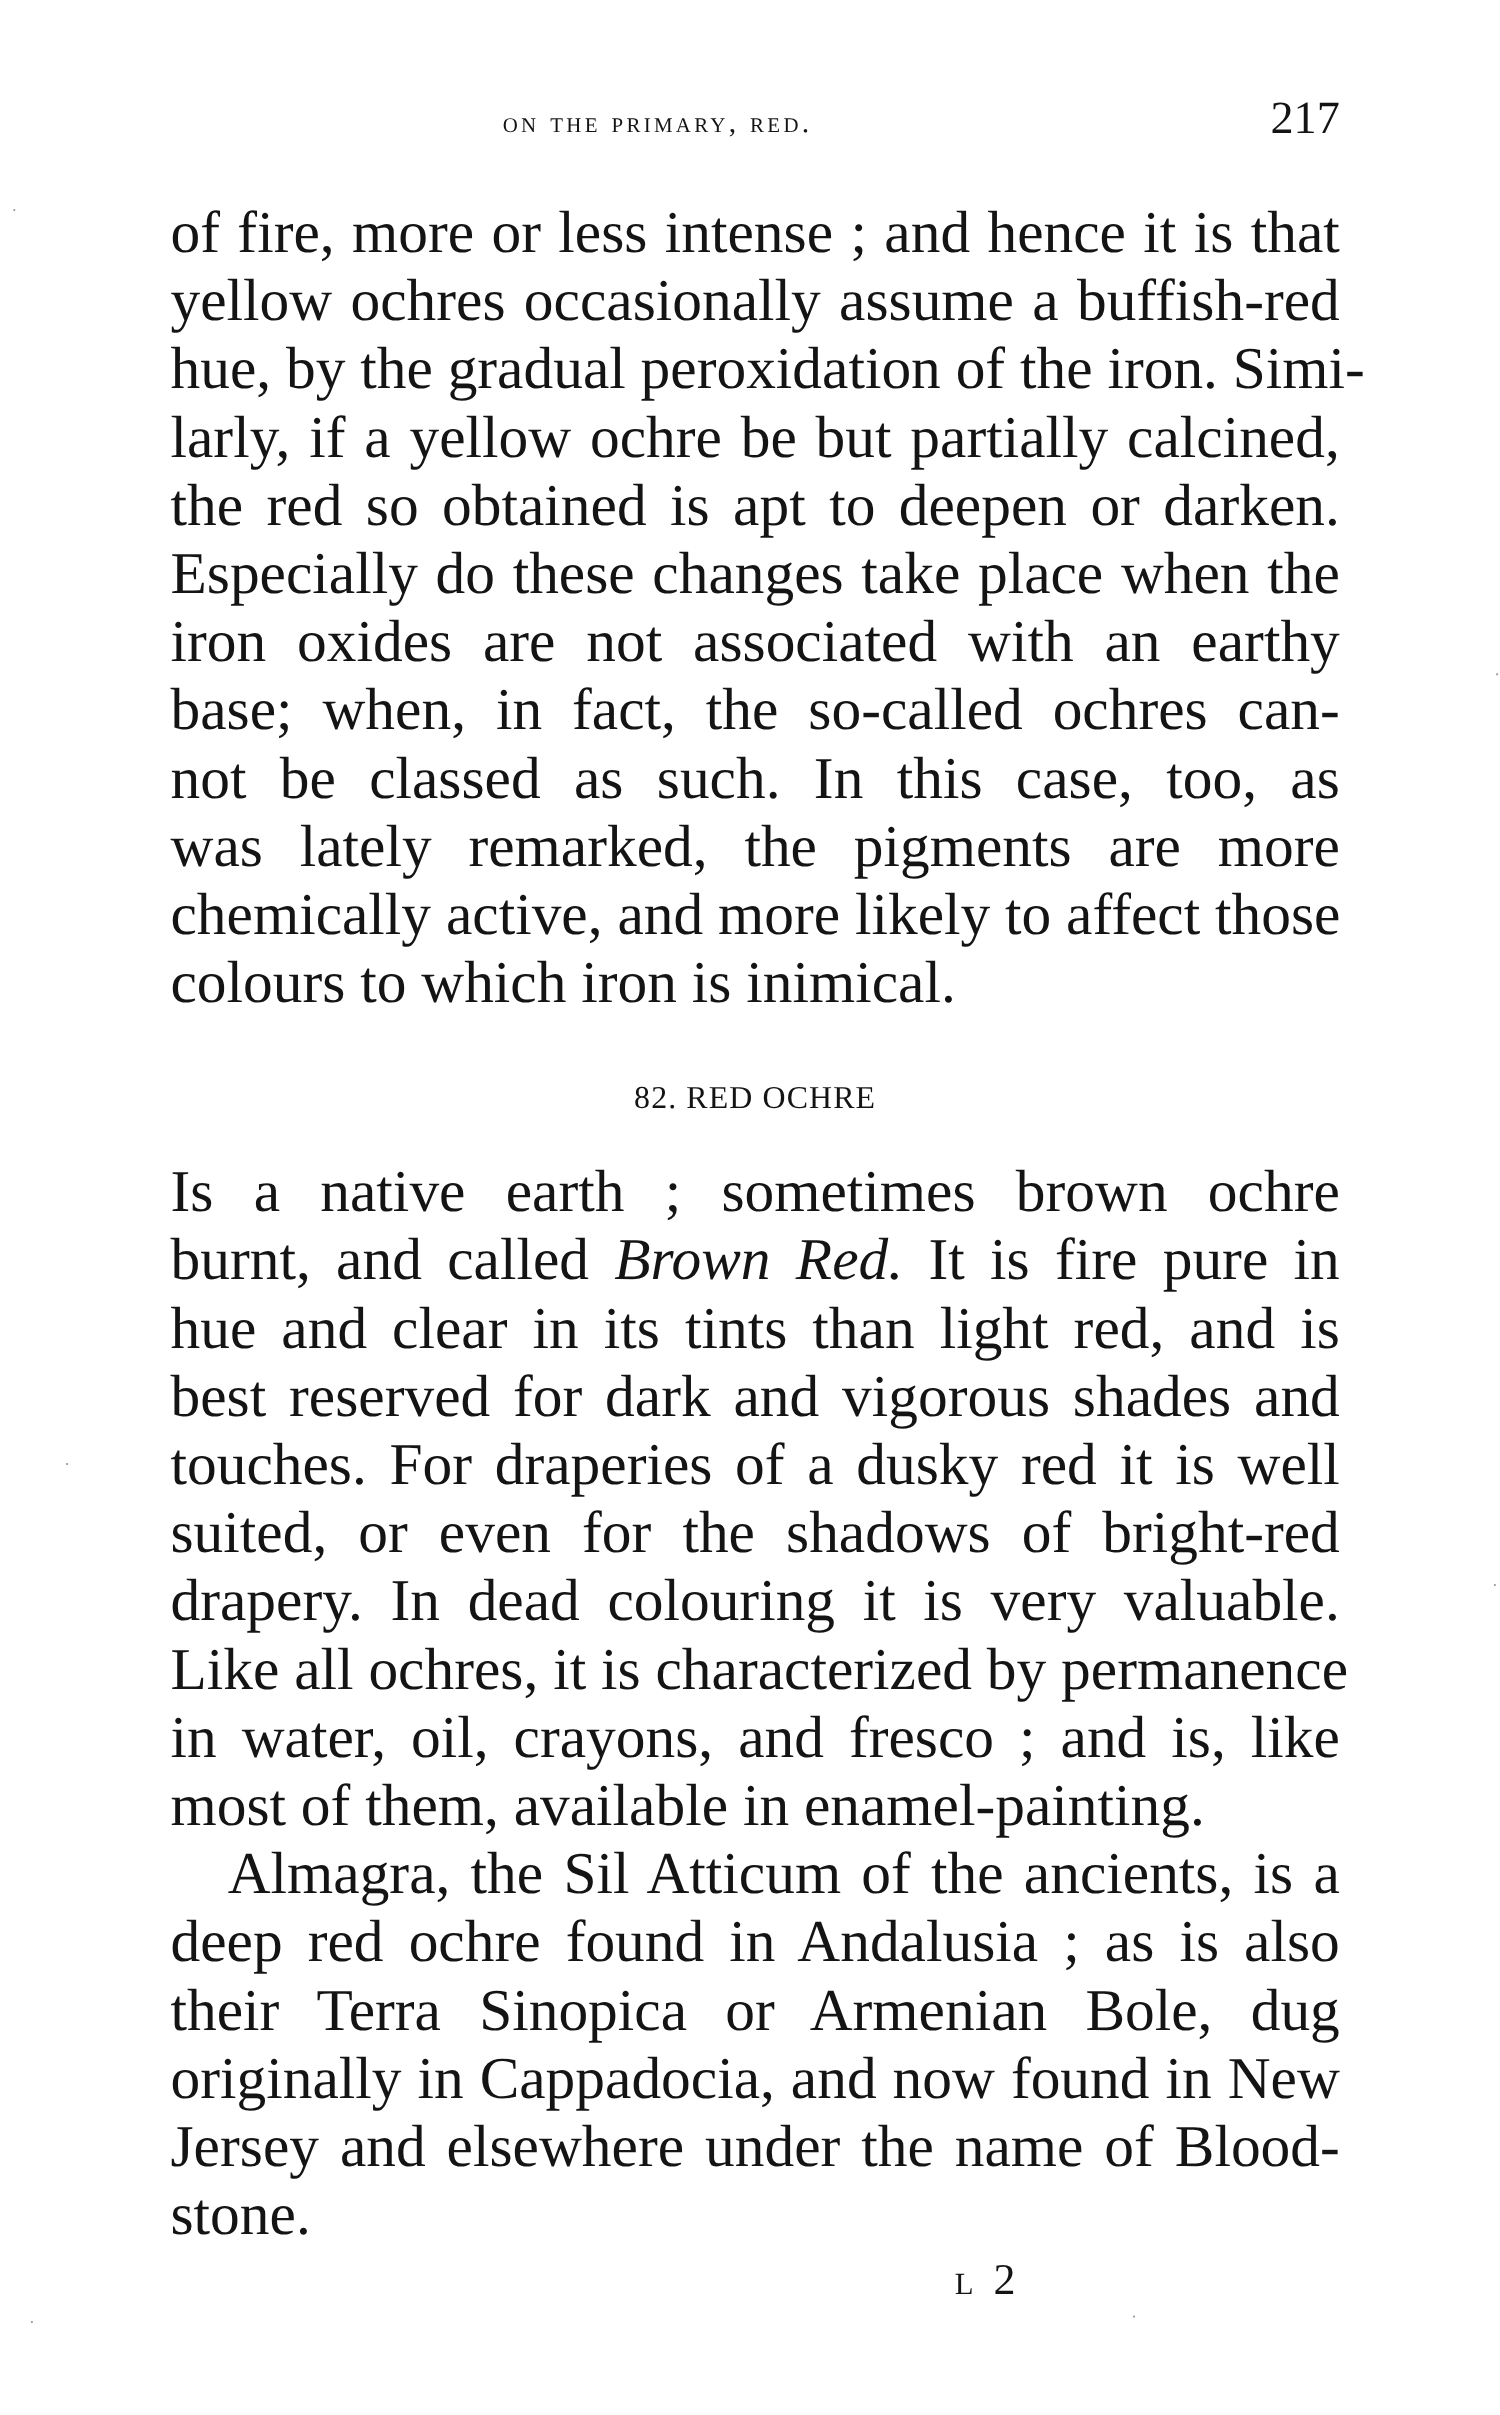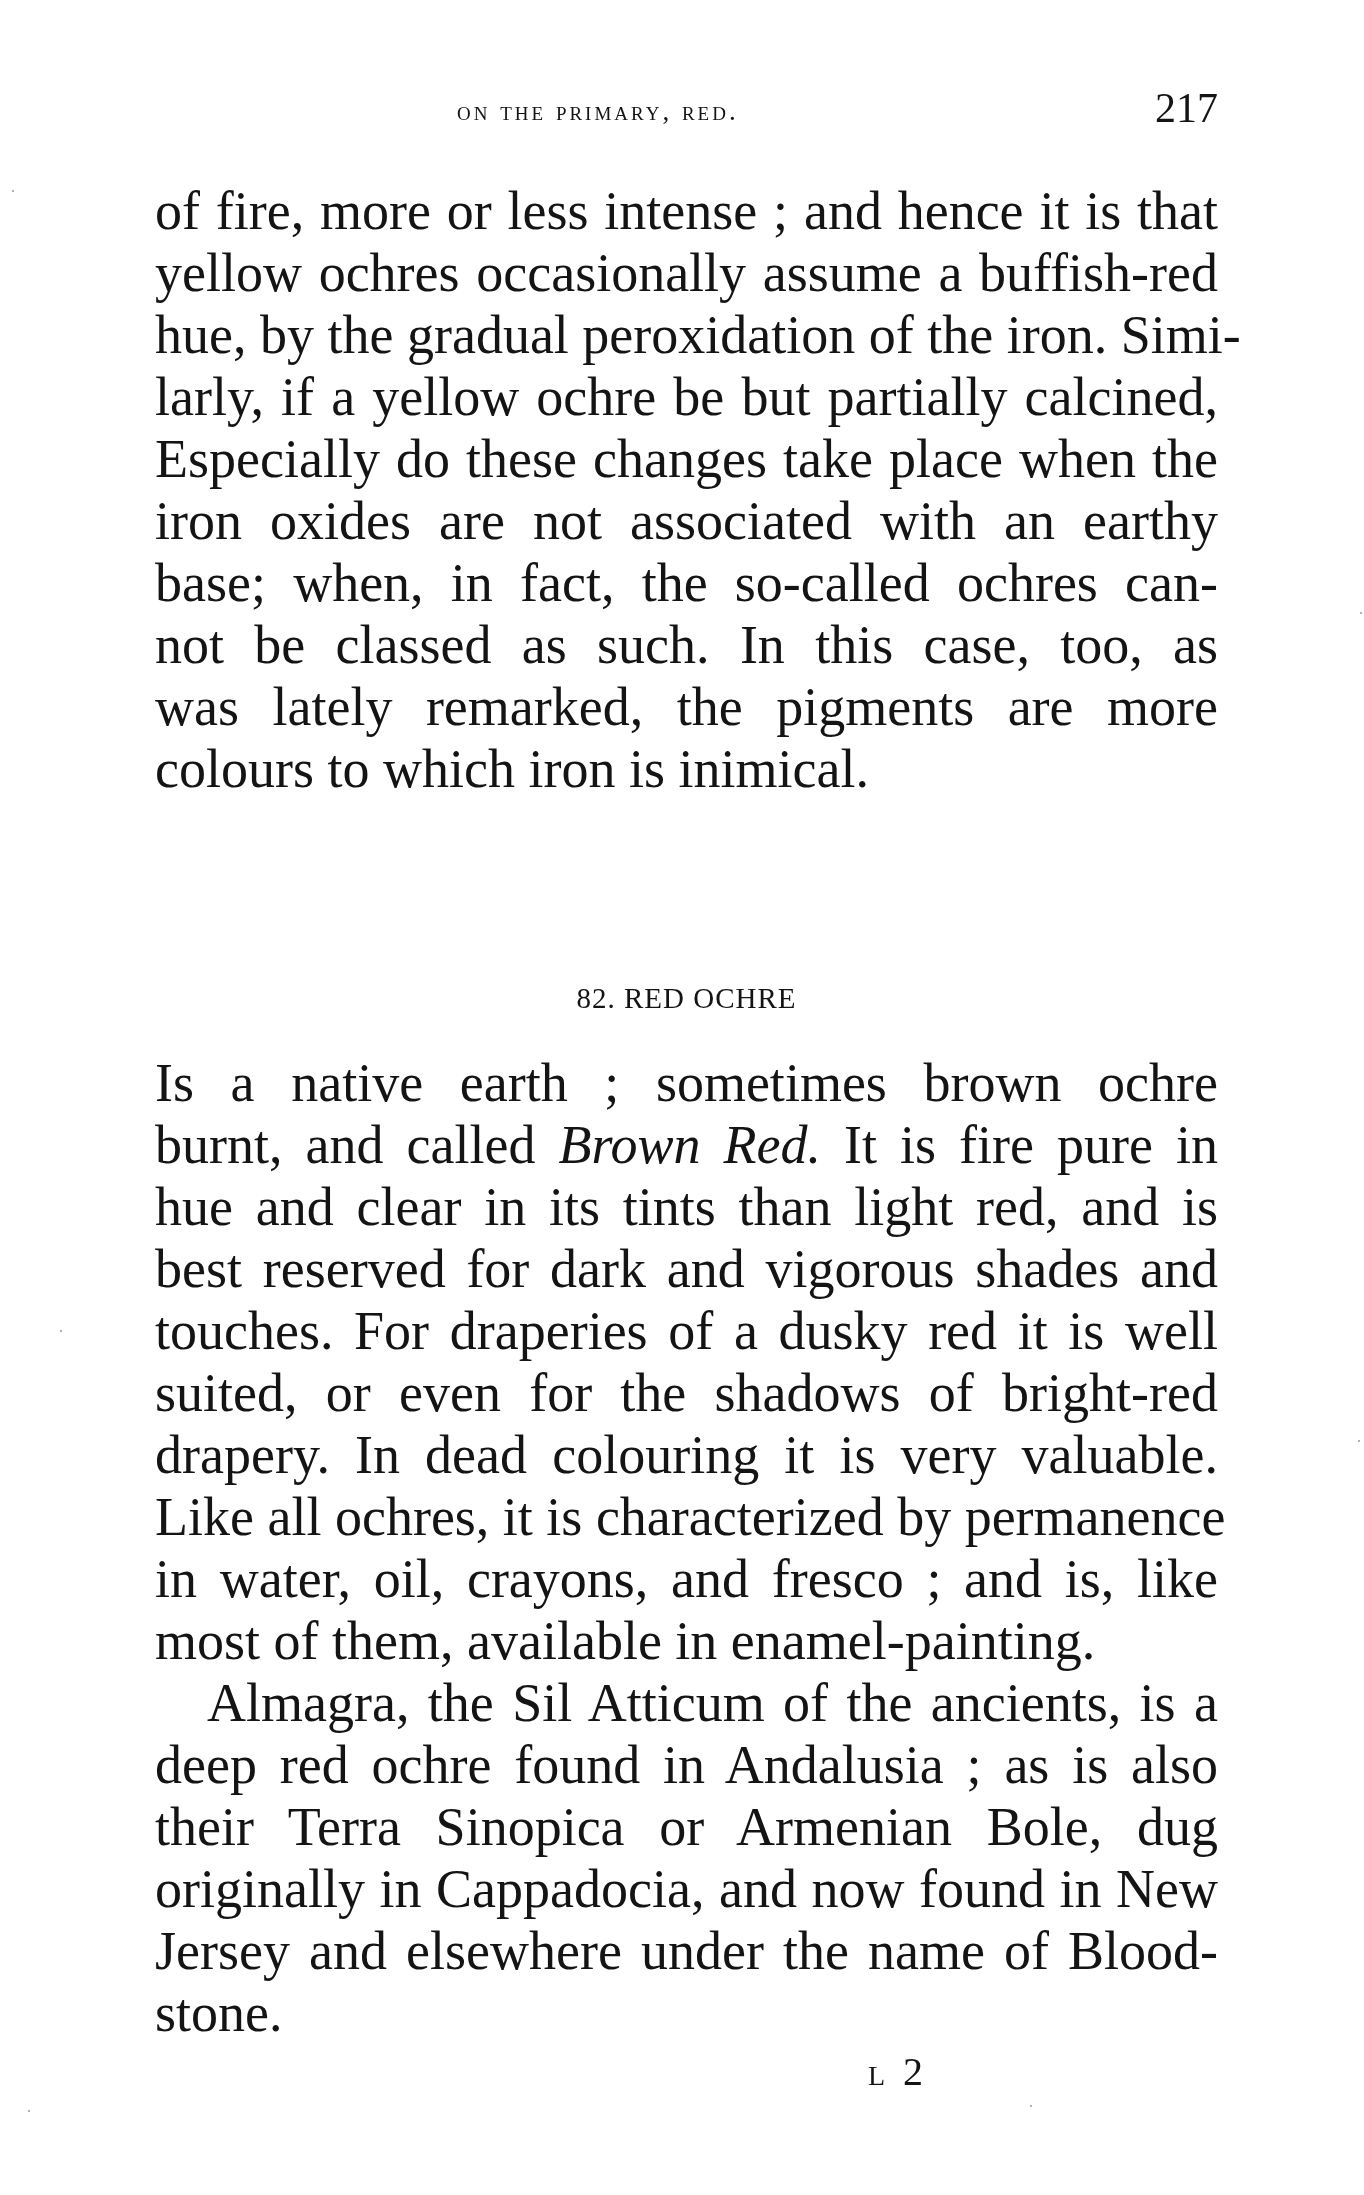--- a/index.html
+++ b/index.html
@@ -105,25 +105,27 @@
   <div class="running-head">
     <div class="running-title">ON THE PRIMARY, RED.</div>
     <div class="folio">217</div>
   </div>
 
   <div class="text-block block-1">
     <span class="line">of fire, more or less intense ; and hence it is that</span>
     <span class="line">yellow ochres occasionally assume a buffish-red</span>
     <span class="line">hue, by the gradual peroxidation of the iron. Simi-</span>
     <span class="line">larly, if a yellow ochre be but partially calcined,</span>
+    <span class="line">the red so obtained is apt to deepen or darken.</span>
     <span class="line">Especially do these changes take place when the</span>
     <span class="line">iron oxides are not associated with an earthy</span>
     <span class="line">base; when, in fact, the so-called ochres can-</span>
     <span class="line">not be classed as such. In this case, too, as</span>
     <span class="line">was lately remarked, the pigments are more</span>
+    <span class="line">chemically active, and more likely to affect those</span>
     <span class="line last">colours to which iron is inimical.</span>
   </div>
 
   <div class="section-heading">82. RED OCHRE</div>
 
   <div class="text-block block-2">
     <span class="line">Is a native earth ; sometimes brown ochre</span>
     <span class="line"><span>burnt, and called </span><em>Brown Red.</em><span> It is fire pure in</span></span>
     <span class="line">hue and clear in its tints than light red, and is</span>
     <span class="line">best reserved for dark and vigorous shades and</span>

